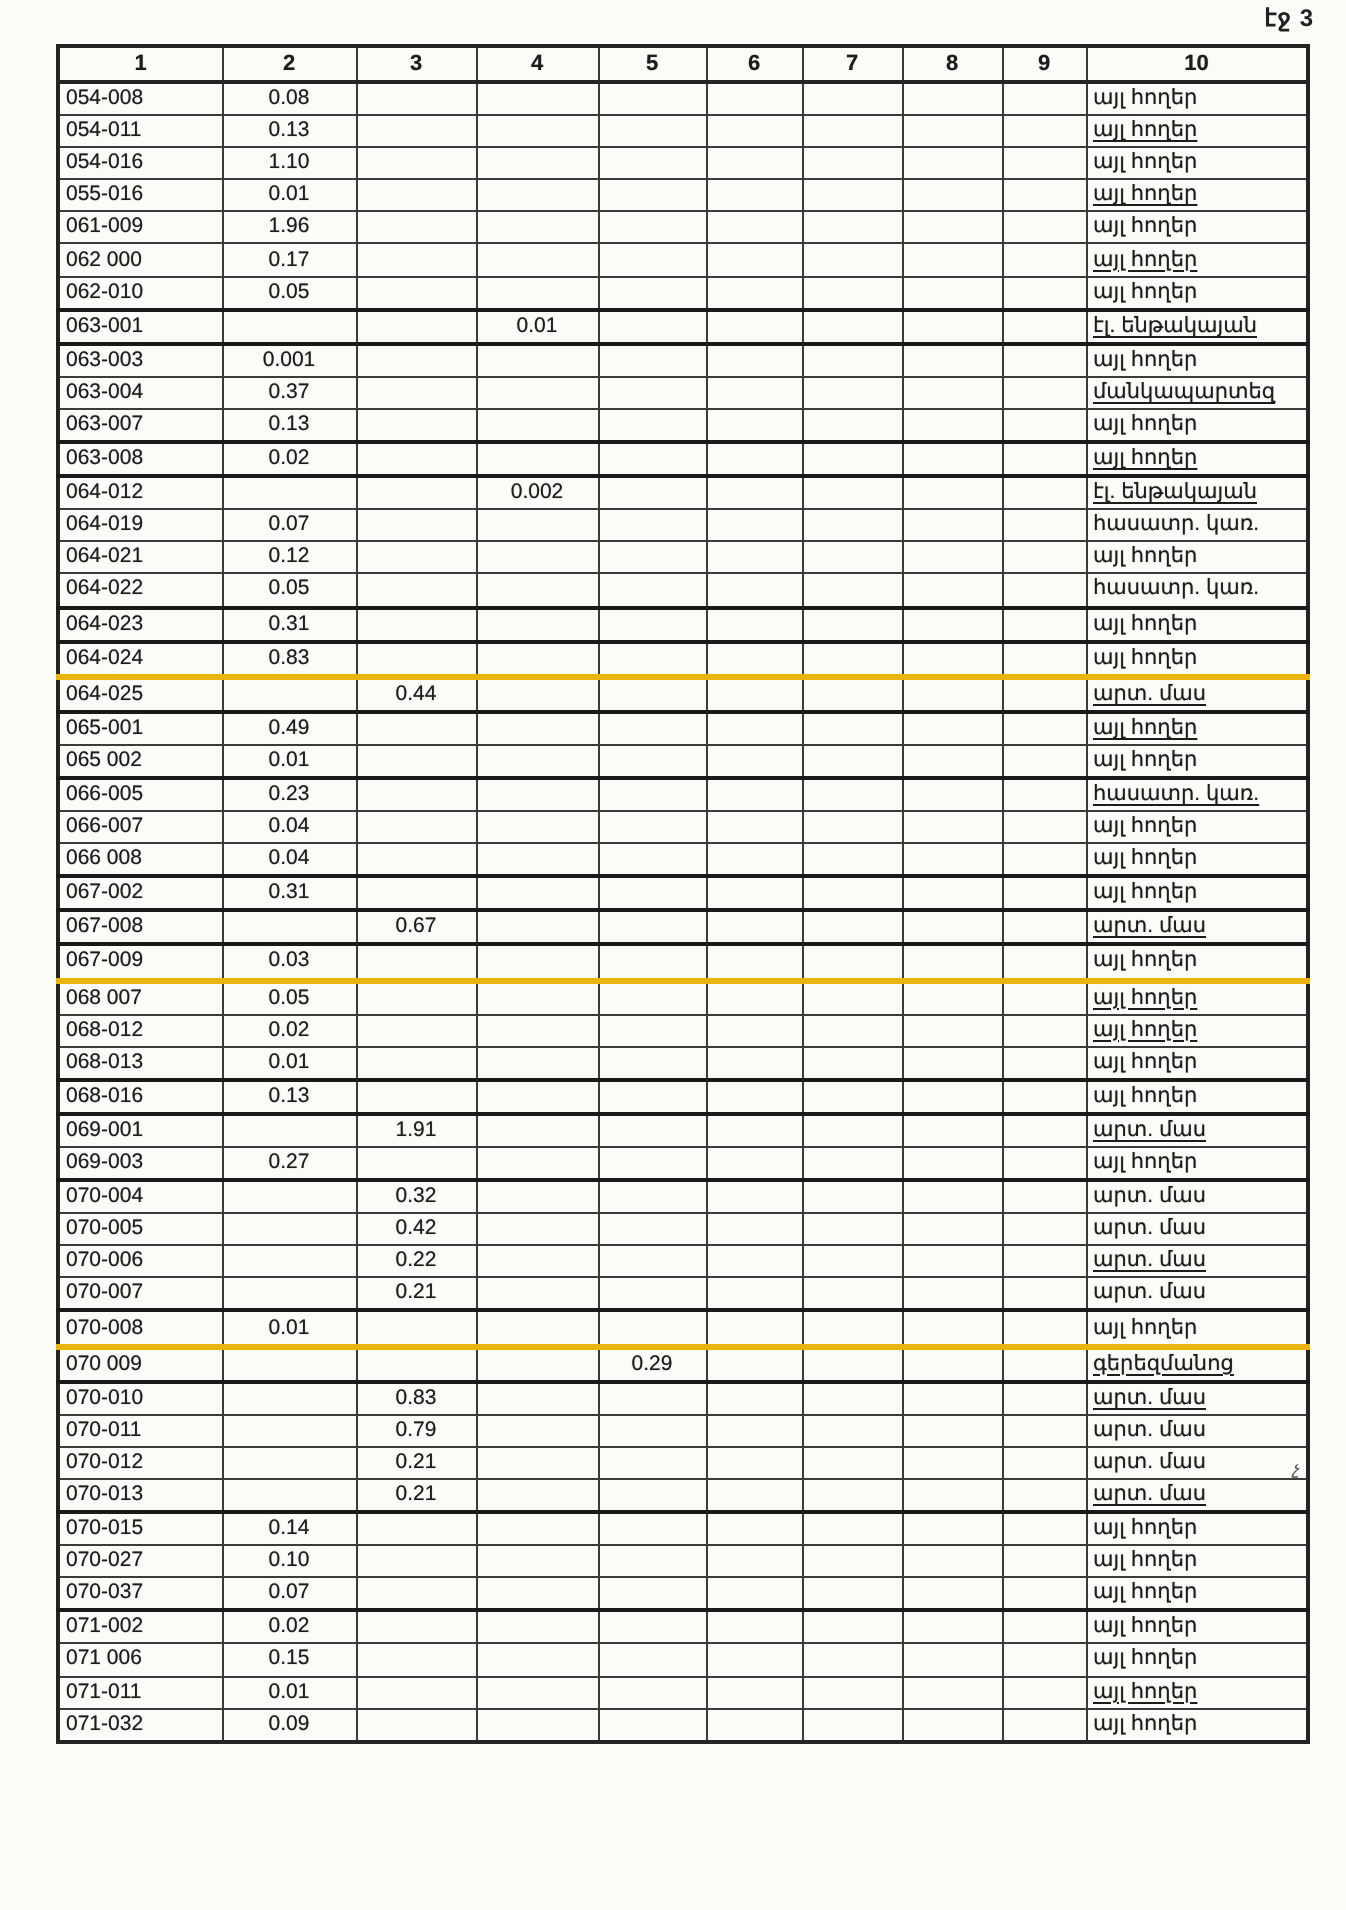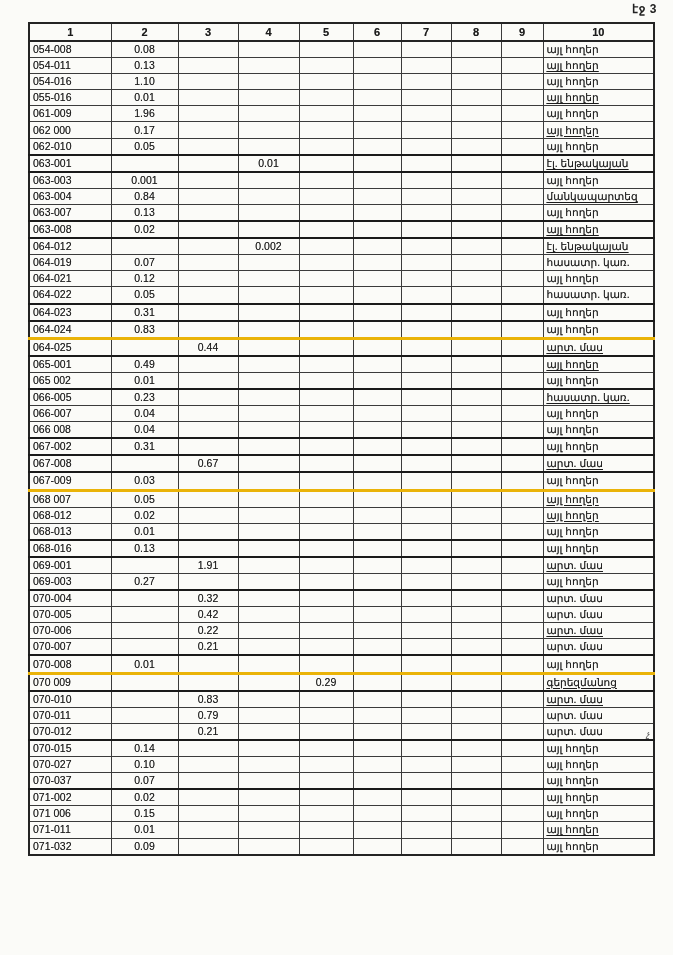--- a/index.html
+++ b/index.html
@@ -184,21 +184,21 @@
           <td class="c-num"></td>
           <td class="c-num"></td>
           <td class="c-num"></td>
           <td class="c-num"></td>
           <td class="c-num"></td>
           <td class="c-num"></td>
           <td class="c-land"><span>այլ հողեր</span></td>
         </tr>
         <tr class="u">
           <td class="c-code">063-004</td>
-          <td class="c-num">0.84</td>
+          <td class="c-num">0.37</td>
           <td class="c-num"></td>
           <td class="c-num"></td>
           <td class="c-num"></td>
           <td class="c-num"></td>
           <td class="c-num"></td>
           <td class="c-num"></td>
           <td class="c-num"></td>
           <td class="c-land"><span class="u">մանկապարտեզ</span></td>
         </tr>
         <tr>
@@ -577,20 +577,32 @@
           <td class="c-code">070-012</td>
           <td class="c-num"></td>
           <td class="c-num">0.21</td>
           <td class="c-num"></td>
           <td class="c-num"></td>
           <td class="c-num"></td>
           <td class="c-num"></td>
           <td class="c-num"></td>
           <td class="c-num"></td>
           <td class="c-land"><span>արտ. մաս</span></td>
+        </tr>
+        <tr class="u">
+          <td class="c-code">070-013</td>
+          <td class="c-num"></td>
+          <td class="c-num">0.21</td>
+          <td class="c-num"></td>
+          <td class="c-num"></td>
+          <td class="c-num"></td>
+          <td class="c-num"></td>
+          <td class="c-num"></td>
+          <td class="c-num"></td>
+          <td class="c-land"><span class="u">արտ. մաս</span></td>
         </tr>
         <tr class="t">
           <td class="c-code">070-015</td>
           <td class="c-num">0.14</td>
           <td class="c-num"></td>
           <td class="c-num"></td>
           <td class="c-num"></td>
           <td class="c-num"></td>
           <td class="c-num"></td>
           <td class="c-num"></td>

